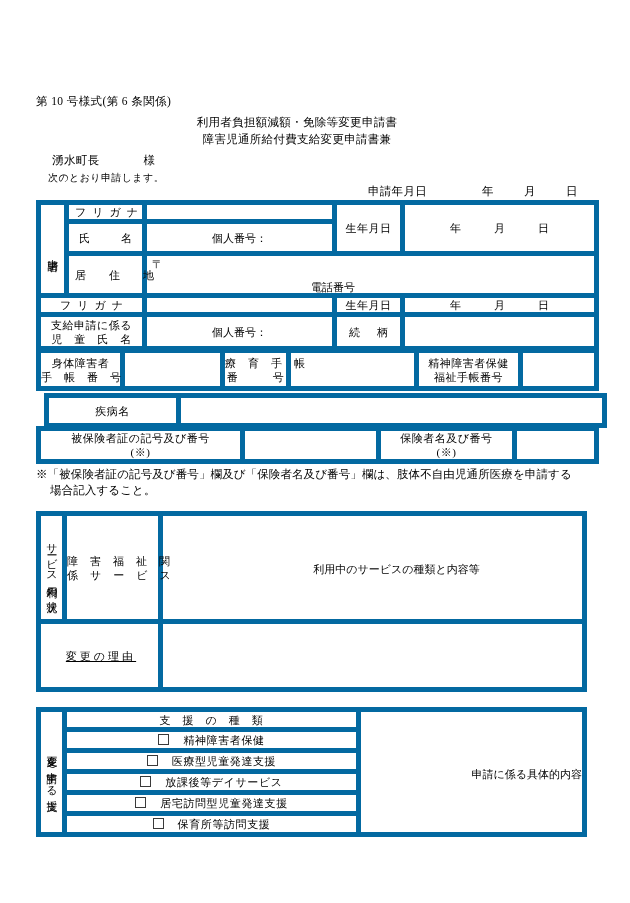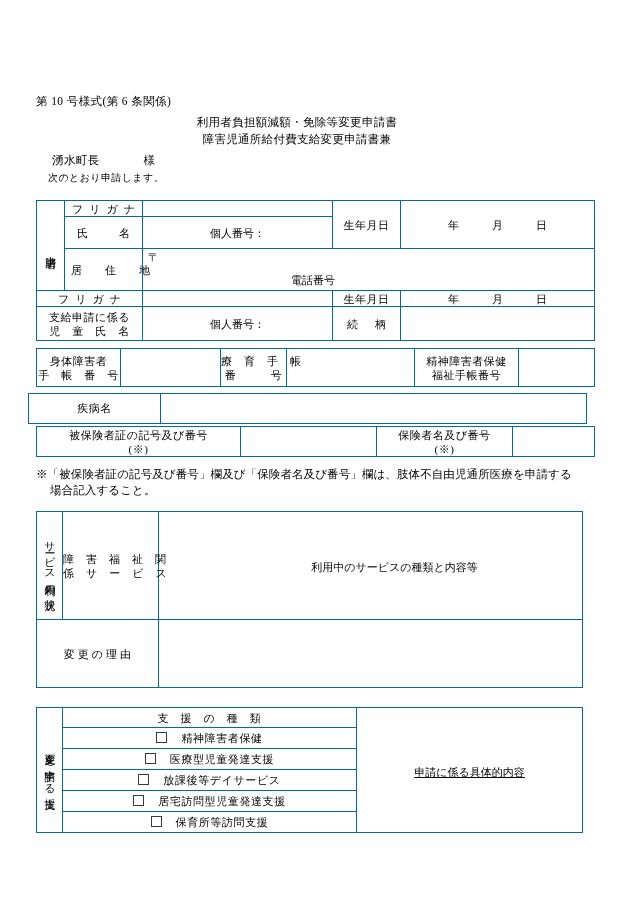--- a/index.html
+++ b/index.html
@@ -68,21 +68,21 @@
   .apply-date .ymd span { display: inline-block; width: 42px; text-align: center; }
 
   
   table.grid {
     border-collapse: collapse;
     table-layout: fixed;
     position: absolute;
     font-size: 11px;
   }
   table.grid td {
-    border: 1px solid #0369a1;
+    border: 5px solid #0369a1;
     padding: 0;
     vertical-align: middle;
     text-align: center;
     line-height: 14px;
   }
   .lbl { letter-spacing: .5px; white-space: nowrap; }
   .sp2 { letter-spacing: 6px; text-indent: 6px; }
   .sp3 { letter-spacing: 10px; text-indent: 10px; }
   .sp1 { letter-spacing: 3px; text-indent: 3px; }
   .left { text-align: left; padding-left: 6px; }
@@ -138,20 +138,23 @@
     <div class="title-line">利用者負担額減額・免除等変更申請書</div>
     <div class="title-line">障害児通所給付費支給変更申請書兼</div>
   </div>
 
   <div class="addressee">
     <span>湧水町長</span><span class="sama">様</span>
   </div>
 
   <div class="intro">次のとおり申請します。</div>
 
+  <div class="apply-date">
+    <span>申請年月日</span><span class="ymd"><span>年</span><span>月</span><span>日</span></span>
+  </div>
 
   <table class="grid" style="left:36px; top:152px; width:558px;">
     <colgroup>
       <col style="width:28px">
       <col style="width:78px">
       <col style="width:190px">
       <col style="width:68px">
       <col style="width:194px">
     </colgroup>
     <tbody>
@@ -172,21 +175,21 @@
         <td class="lbl sp3">氏　名</td>
         <td class="left bottom">
           <span>個人番号：</span>
         </td>
       </tr>
 
       <tr style="height:42px;">
         <td class="lbl sp2">居　住　地</td>
         <td colspan="3" class="left top" style="position:relative;">
           <span style="position:absolute; left:5px; top:1px;">〒</span>
-          <span style="position:absolute; left:148px; top:24px;">電話番号</span>
+          <span style="position:absolute; left:164px; top:24px;">電話番号</span>
         </td>
       </tr>
 
       <tr style="height:16px;">
         <td colspan="2" class="lbl sp2">フリガナ</td>
         <td class="dashed-bottom"></td>
         <td class="lbl">生年月日</td>
         <td class="ymd-cell">
           <span>年</span><span>月</span><span>日</span>
         </td>
@@ -229,21 +232,21 @@
         <td></td>
         <td class="lbl">
           <div>精神障害者保健</div>
           <div>福祉手帳番号</div>
         </td>
         <td></td>
       </tr>
     </tbody>
   </table>
 
-  <table class="grid" style="left:28px; top:345px; width:558px;font-family:Liberation Mono, monospace;">
+  <table class="grid" style="left:44px; top:345px; width:558px;">
     <colgroup>
       <col style="width:132px">
       <col style="width:426px">
     </colgroup>
     <tbody>
       <tr style="height:30px;">
         <td class="lbl">疾病名</td>
         <td></td>
       </tr>
     </tbody>
@@ -289,40 +292,40 @@
           <span class="vert">サービス利用の状況</span>
         </td>
         <td class="lbl">
           <div>障　害　福　祉　関</div>
           <div>係　サ　ー　ビ　ス</div>
         </td>
         <td class="left top" style="padding-top:2px;padding-left:48px;">
           <span>利用中のサービスの種類と内容等</span>
         </td>
       </tr>
-      <tr style="height:68px;">
+      <tr style="height:68px;text-decoration:underline;">
         <td colspan="2" class="lbl sp1">変更の理由</td>
         <td></td>
       </tr>
     </tbody>
   </table>
 
   <table class="grid" style="left:36px; top:659px; width:546px;">
     <colgroup>
       <col style="width:26px">
       <col style="width:294px">
       <col style="width:226px">
     </colgroup>
     <tbody>
       <tr style="height:20px;">
         <td rowspan="6">
           <span class="vert">変更を申請する支援</span>
         </td>
         <td class="lbl">支　援　の　種　類</td>
-        <td rowspan="6" class="top" style="padding-top:3px; text-align:center;text-decoration:underline;">
+        <td rowspan="6" class="top" style="padding-top:3px; text-align:right;">
           <span>申請に係る具体的内容</span>
         </td>
       </tr>
       <tr style="height:21px;">
         <td class="chk-row">
           <span class="chk-box"></span><span class="chk-label">精神障害者保健</span>
         </td>
       </tr>
       <tr style="height:21px;">
         <td class="chk-row">

